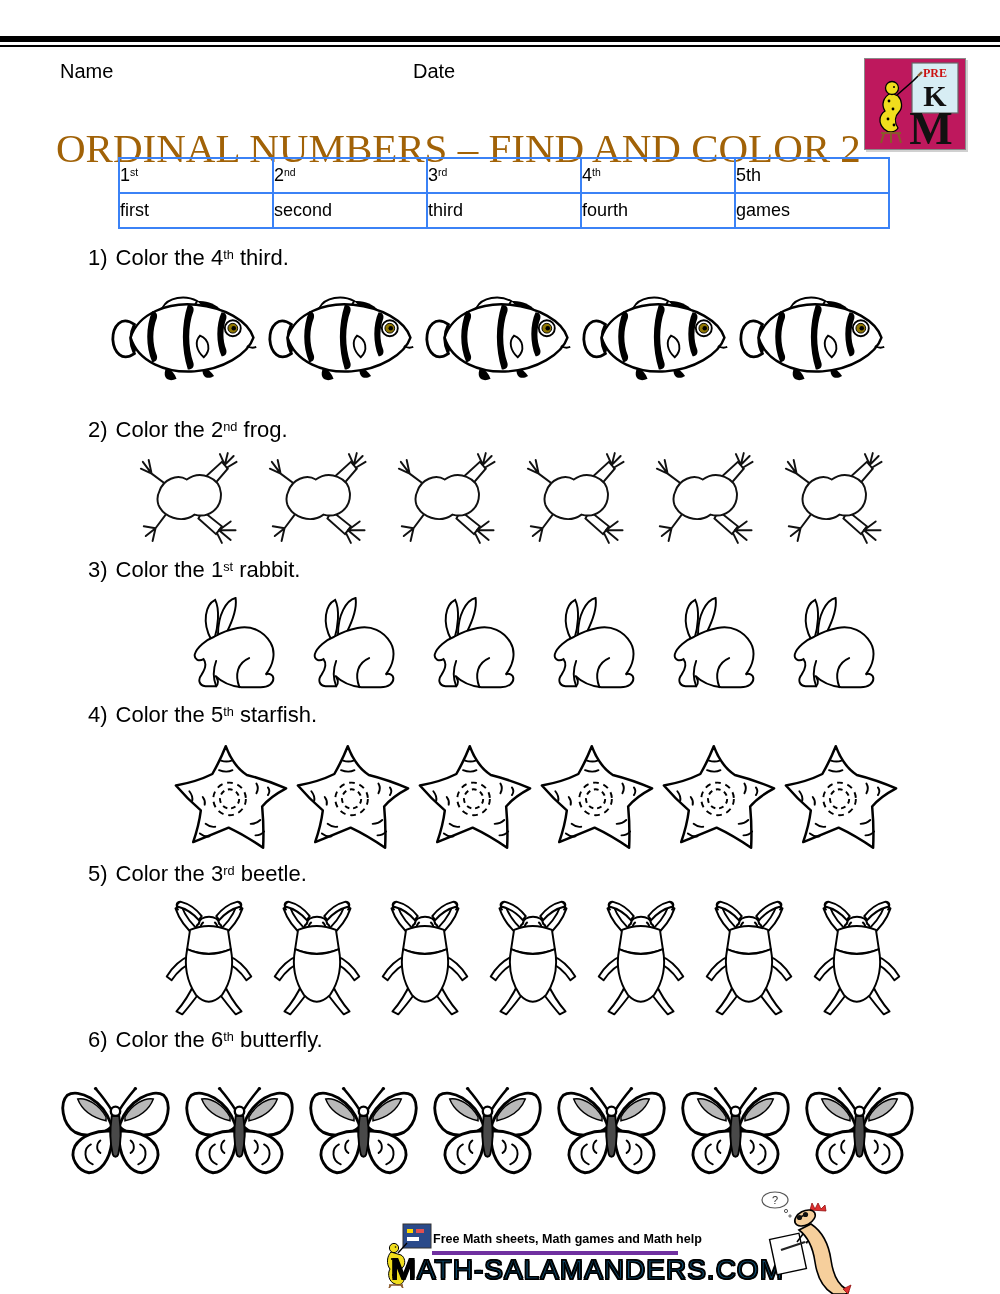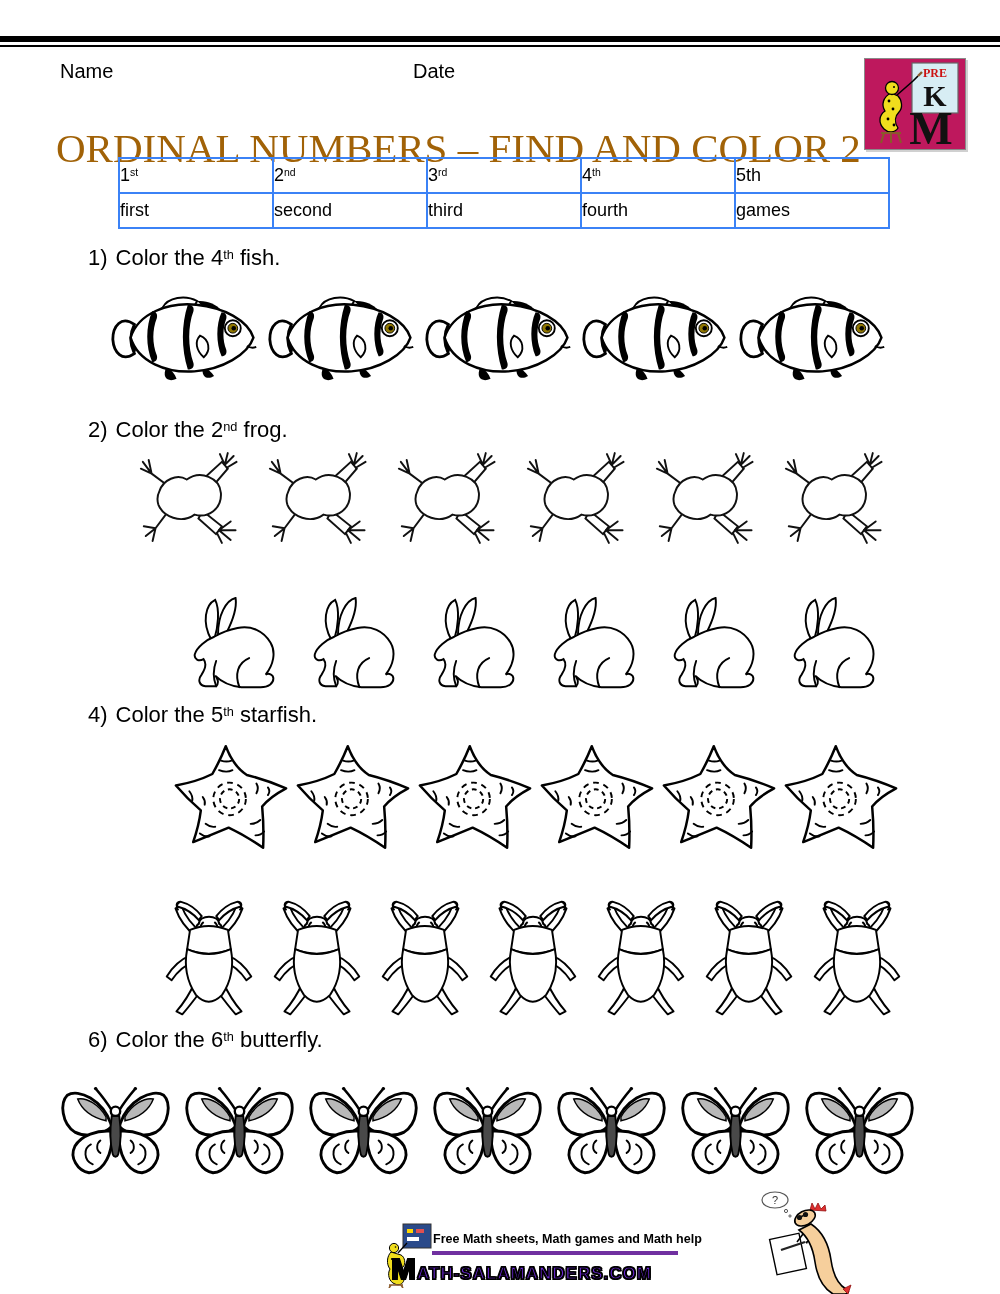--- a/index.html
+++ b/index.html
@@ -30,22 +30,22 @@
   .animal-icon{display:block;width:100%;height:100%;}
   .row-fish .animal{width:150px;height:92px;}
   .row-frog .animal{width:122px;height:93px;}
   .row-rabbit .animal{width:112px;height:97px;}
   .row-starfish .animal{width:115px;height:110px;}
   .row-beetle .animal{width:102px;height:118px;}
   .row-butterfly .animal{width:121px;height:104px;}
   
   .tagline{left:433px;top:1232px;font-size:12.5px;font-weight:bold;white-space:nowrap;}
   .purple-rule{left:432px;top:1251px;width:246px;height:3.5px;background:#7030a0;}
-  .site-text{left:391px;top:1252px;font-size:17px;font-weight:bold;letter-spacing:1px;
-             color:#6d28d9;-webkit-text-stroke:1.4px #000;
+  .site-text{left:391px;top:1252px;font-size:28px;font-weight:normal;letter-spacing:1px;
+             color:#0c4a6e;-webkit-text-stroke:1.4px #000;
              text-shadow:-1px -1px 0 #000,1px -1px 0 #000,-1px 1px 0 #000,1px 1px 0 #000;
              white-space:nowrap;}
   .site-text::first-letter{color:#000;font-size:30px;}
   .mini-logo{left:383px;top:1222px;width:52px;height:66px;}
   .mascot{left:753px;top:1190px;width:100px;height:104px;}
 </style>
 </head>
 <body>
 
 <svg width="0" height="0" style="position:absolute" aria-hidden="true">
@@ -191,21 +191,21 @@
     <tr>
       <td>first</td>
       <td>second</td>
       <td>third</td>
       <td>fourth</td>
       <td>games</td>
     </tr>
   </tbody>
     </table>
 
-  <p class="abs question" style="top:245px"><span>1)</span><span class="q-gap"></span><span>Color the</span> <span>4</span><sup>th</sup> <span>fish.</span></p>
+  <p class="abs question" style="top:245px"><span>1)</span><span class="q-gap"></span><span>Color the</span> <span>4</span><sup>th</sup> <span>third.</span></p>
   <div class="animal-row row-fish" style="left:110px;top:293px;gap:7px">
       <span class="animal">
         <svg class="animal-icon">
           <use href="#icon-fish"></use>
         </svg>
       </span>
       <span class="animal">
         <svg class="animal-icon">
           <use href="#icon-fish"></use>
         </svg>
@@ -254,20 +254,21 @@
           <use href="#icon-frog"></use>
         </svg>
       </span>
       <span class="animal">
         <svg class="animal-icon">
           <use href="#icon-frog"></use>
         </svg>
       </span>
     </div>
 
+  <p class="abs question" style="top:557px"><span>3)</span><span class="q-gap"></span><span>Color the</span> <span>1</span><sup>st</sup> <span>rabbit.</span></p>
   <div class="animal-row row-rabbit" style="left:181px;top:597px;gap:8px">
       <span class="animal">
         <svg class="animal-icon">
           <use href="#icon-rabbit"></use>
         </svg>
       </span>
       <span class="animal">
         <svg class="animal-icon">
           <use href="#icon-rabbit"></use>
         </svg>
@@ -321,20 +322,21 @@
           <use href="#icon-starfish"></use>
         </svg>
       </span>
       <span class="animal">
         <svg class="animal-icon">
           <use href="#icon-starfish"></use>
         </svg>
       </span>
     </div>
 
+  <p class="abs question" style="top:861px"><span>5)</span><span class="q-gap"></span><span>Color the</span> <span>3</span><sup>rd</sup> <span>beetle.</span></p>
   <div class="animal-row row-beetle" style="left:158px;top:898px;gap:6px">
       <span class="animal">
         <svg class="animal-icon">
           <use href="#icon-beetle"></use>
         </svg>
       </span>
       <span class="animal">
         <svg class="animal-icon">
           <use href="#icon-beetle"></use>
         </svg>

